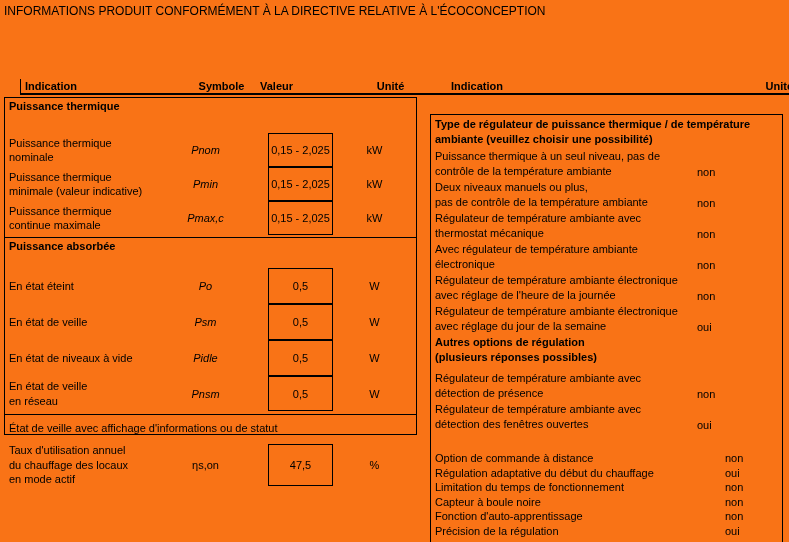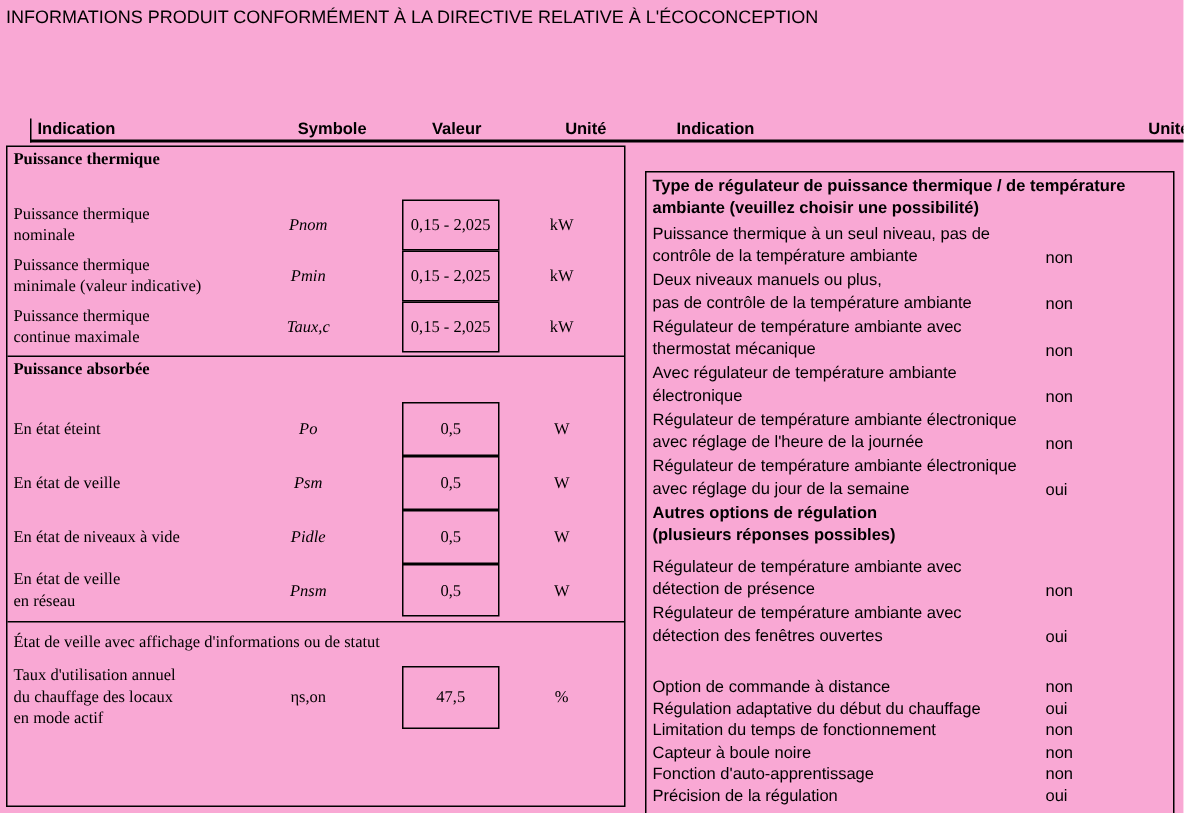--- a/index.html
+++ b/index.html
@@ -1,17 +1,17 @@
 <!DOCTYPE html>
 <html><head>
 <meta charset="utf-8">
 <style>
   html,body { margin:0; padding:0; background:#fff; }
   .page {
-    position:relative; width:789px; height:542px; background:#f9a8d4;
+    position:relative; width:789px; height:542px; background:#f97316;
     font-family:"Liberation Sans", sans-serif; font-size:11px; color:#000;
   }
   .title {
     position:absolute; left:4px; top:4px; font-size:12px; white-space:nowrap;
   }
   
   .contact-table {
     position:absolute; left:4px; top:38px; width:779px;
     border:1px solid #000; box-sizing:border-box; font-size:12px;
   }
@@ -24,28 +24,28 @@
   .colhead {
     position:absolute; left:20px; top:79px; width:779px; height:16px;
     box-sizing:border-box; border-left:1px solid #000; border-right:1px solid #000;
     border-bottom:2px solid #000; display:flex; align-items:center; font-weight:bold;
   }
   .colhead .lft { display:flex; width:413px; }
   .colhead .gap { width:13px; }
   .colhead .rgt { display:flex; flex:1; }
   .h-label { width:162px; box-sizing:border-box; padding-left:4px; }
   .h-sym   { width:77px; text-align:center; }
-  .h-val   { width:89px; text-align:center; }
+  .h-val   { width:89px; }
   .h-unit  { width:83px; text-align:center; }
   .h-ind-r { padding-left:4px; }
   .h-unit-r{ margin-left:auto; padding-right:5px; }
   
   .left-panel {
-    position:absolute; left:4px; top:97px; width:413px; height:441px;
-    box-sizing:border-box; border:1px solid #000;font-family:Liberation Serif, serif;
+    position:absolute; left:4px; top:97px; width:413px; height:338px;
+    box-sizing:border-box; border:1px solid #000;
   }
   .lsec1 { height:139px; border-bottom:1px solid #000; }
   .lsec2 { height:176px; border-bottom:1px solid #000; }
   .lsec3 { height:121px; }
   .sec-title { font-weight:bold; padding:2px 0 0 4px; height:16px; }
   .spacer17 { height:17px; }
   .spacer12 { height:12px; }
   .lrow { display:flex; align-items:center; }
   .lrow.h34 { height:34px; }
   .lrow.h36 { height:36px; }
@@ -64,21 +64,21 @@
   
   .right-panel {
     position:absolute; left:430px; top:97px; width:353px; height:441px;
     box-sizing:border-box; border:1px solid #000; padding-top:2px;margin-top:17px;
   }
   .r-title { font-weight:bold; padding-left:4px; white-space:pre-line;
              line-height:14.5px; height:30px; }
   .r-title.g2 { height:34px; padding-top:2px; box-sizing:content-box; }
   .r-row { display:flex; align-items:center; }
   .r-row.two { height:31px;align-items:flex-end; }
-  .r-row.one { height:14.5px; }
+  .r-row.one { height:14.5px;gap:28px; }
   .r-label { width:266px; box-sizing:border-box; padding-left:4px;
              white-space:pre-line; line-height:14.5px; }
   .r-val { padding-left:0; }
   .rspacer { height:20px; }
 </style>
 </head>
 <body>
 
 <div class="page">
 
@@ -118,21 +118,21 @@
 minimale (valeur indicative)</div>
         <div class="c-sym">Pmin</div>
         <div class="c-val">
             <div class="box">0,15 - 2,025</div>
           </div>
         <div class="c-unit">kW</div>
       </div>
       <div class="lrow h34">
         <div class="c-label">Puissance thermique
 continue maximale</div>
-        <div class="c-sym">Taux,c</div>
+        <div class="c-sym">Pmax,c</div>
         <div class="c-val">
             <div class="box">0,15 - 2,025</div>
           </div>
         <div class="c-unit">kW</div>
       </div>
     </div>
 
     <div class="lsec2">
       <div class="sec-title">Puissance absorbée</div>
       <div class="spacer12"></div>

